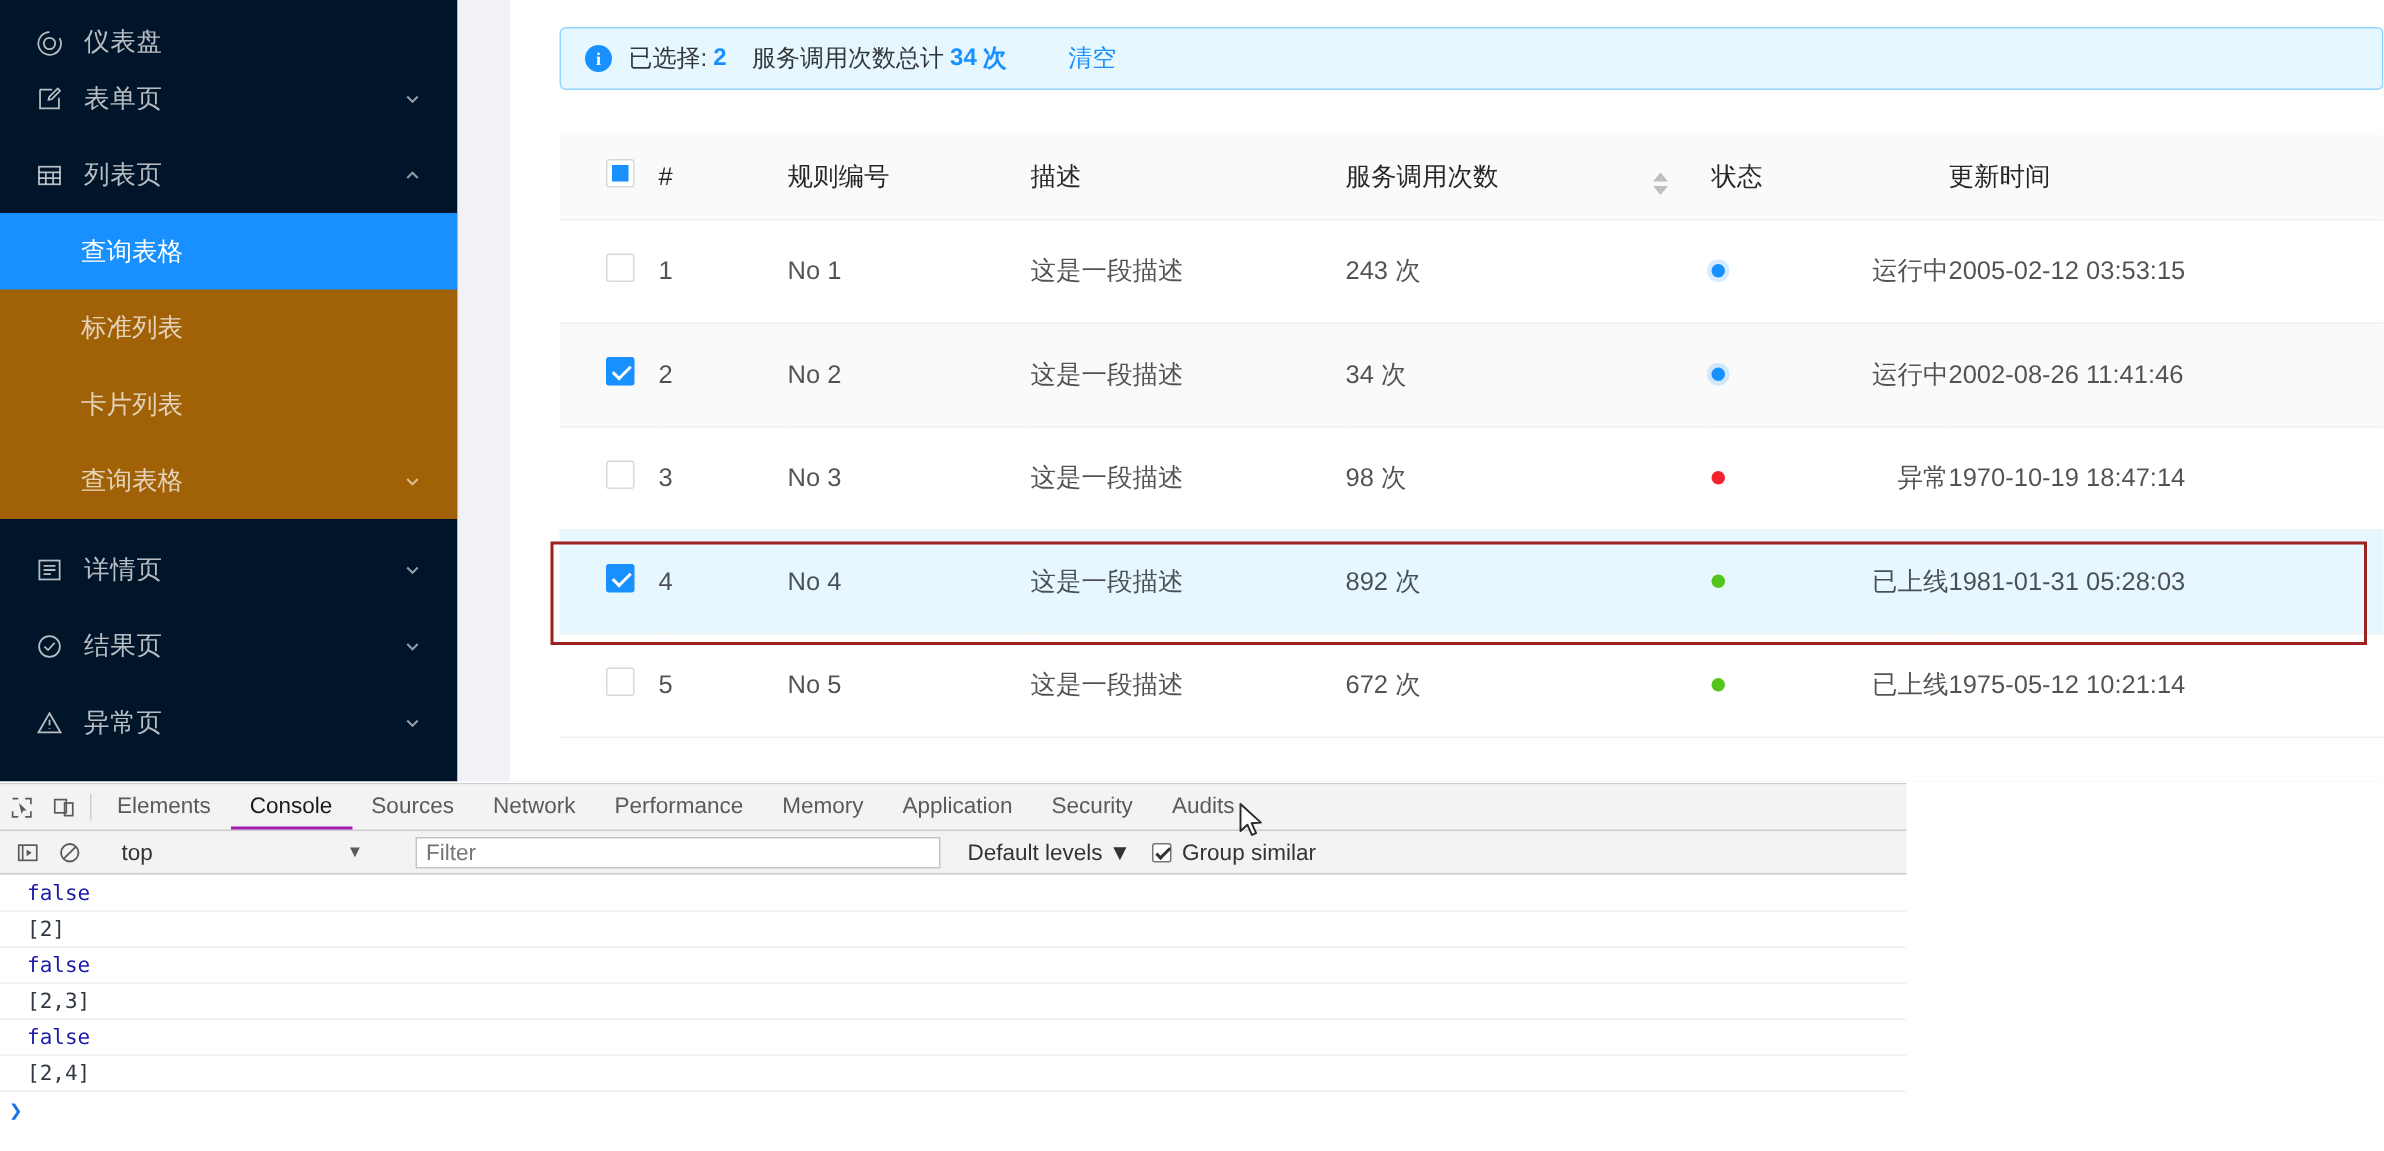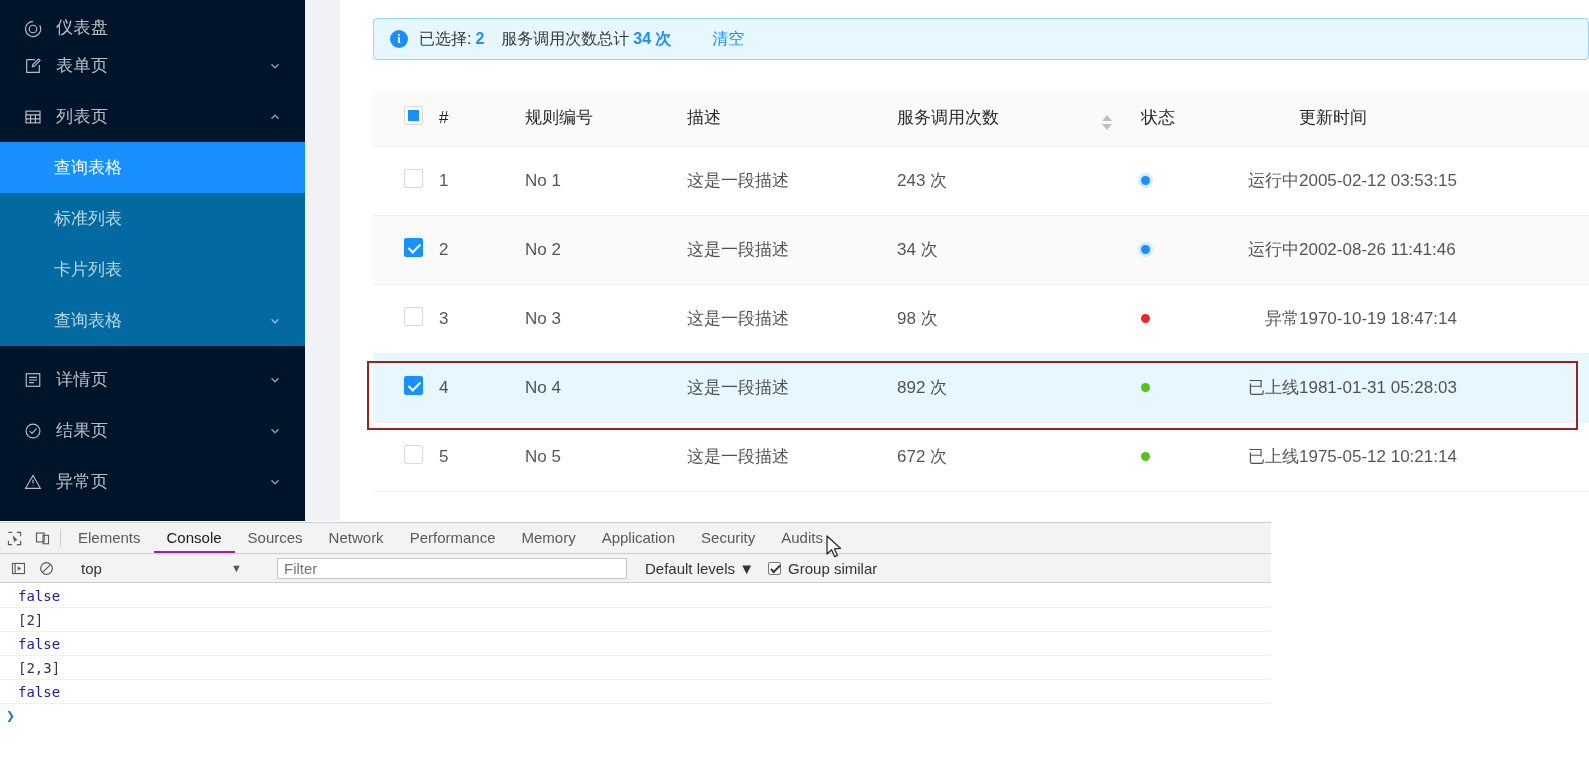--- a/index.html
+++ b/index.html
@@ -32,21 +32,21 @@
     width: 20px; height: 20px; margin-right: 13px; flex: 0 0 20px;
     display: inline-flex; align-items: center; justify-content: center;
     color: rgba(255,255,255,.72);
   }
   .menu-item .mi-icon svg { display:block; }
   .menu-item .mi-label { flex: 1 1 auto; }
   .menu-item .mi-arrow {
     width: 14px; height: 14px; flex: 0 0 14px; opacity: .8;
     display: inline-flex; align-items: center; justify-content: center;
   }
-  .submenu { background: #0369a1; }
+  .submenu { background: #a16207; }
   .sub-item {
     height: 51px; display: flex; align-items: center;
     padding-left: 54px; padding-right: 23px;
     color: rgba(255,255,255,0.72); font-size: 17px; white-space: nowrap;
   }
   .sub-item .si-label { flex: 1 1 auto; }
   .sub-item .mi-arrow { width:14px; height:14px; flex:0 0 14px; opacity:.8;
     display:inline-flex; align-items:center; justify-content:center; }
   .sub-item.active { background: #1890ff; color: #fff; }
   .sidebar-gap { height: 8px; }
@@ -509,20 +509,21 @@
         <span>Group similar</span>
       </label>
     </div>
 
     <div class="dt-console">
       <div class="dt-line bool">false</div>
       <div class="dt-line">[2]</div>
       <div class="dt-line bool">false</div>
       <div class="dt-line">[2,3]</div>
       <div class="dt-line bool">false</div>
+      <div class="dt-line">[2,4]</div>
       <div class="dt-prompt">❯</div>
     </div>
   </section>
 
   <div class="cursor">
     <svg width="17" height="25" viewBox="0 0 17 25">
       <path d="M1 1 L1 19 L5.6 14.8 L8.6 21.6 L11.4 20.4 L8.4 13.8 L14.6 13.4 Z" fill="#ffffff" stroke="#2b2b2b" stroke-width="1.3" stroke-linejoin="round"></path>
     </svg>
   </div>
 

